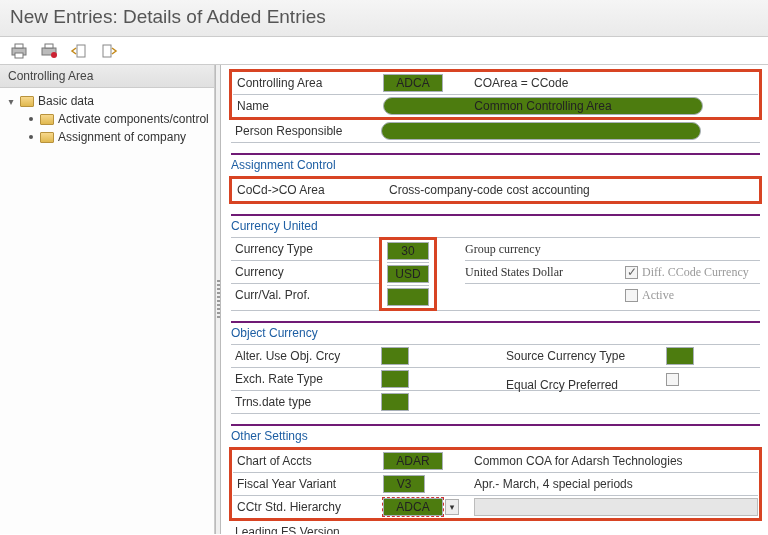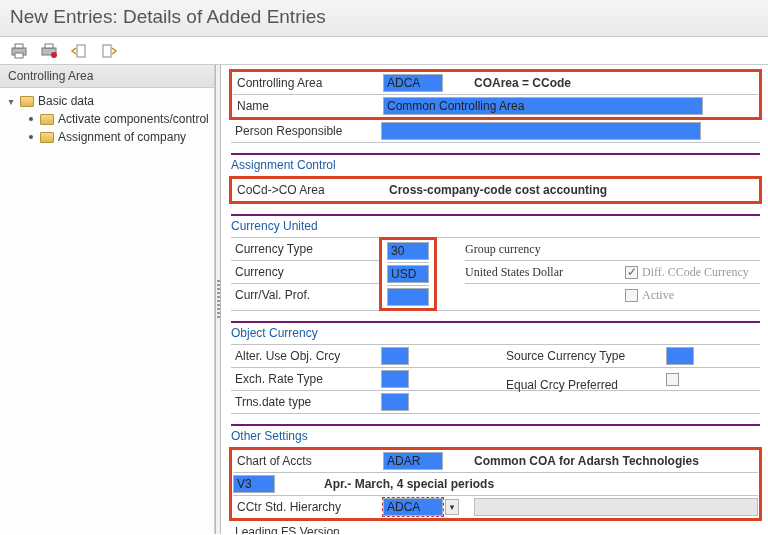--- a/index.html
+++ b/index.html
@@ -82,33 +82,34 @@
   }
   .row {
     display: flex;
     align-items: center;
     padding: 1px 0;
     height: 20px;
   }
   .row-sep { margin: 1px 0; }
   .lbl { width: 150px; padding-left:4px; color:#333; }
   .col2 { width: 85px; }
-  .col3 { flex:1; padding-left:6px; color:#333; display:flex; align-items:center; gap:6px;font-weight:bold; }
+  .col3 { flex:1; padding-left:6px; color:#333; display:flex; align-items:center; gap:6px; }
   input.fld {
     font: inherit;
     border: 1px solid #a9b0b8;
-    background: #3b82f6;
+    background: #4d7c0f;
     height: 18px;
     padding: 0 3px;
     color: #222;
+    text-align: center;
   }
   .w80 { width: 60px; }
   .w50 { width: 42px; }
   .w32 { width: 28px; }
-  .wlong { width: 320px; }
+  .wlong { width: 320px; border-radius: 9px; }
   .redbox {
     outline: 3px solid #d84423;
     outline-offset: -1px;
   }
   .chk {
     width:13px;height:13px;border:1px solid #999; display:inline-block; background:#f5f5f5; position:relative; margin-right:4px;
   }
   .chk.checked::after{
     content:'✓'; position:absolute; top:-2px; left:1px; font-size:12px; color:#666;
   }
@@ -296,20 +297,21 @@
       <div class="group-title">Other Settings</div>
       <hr class="row-sep">
       <div class="redbox" style="padding:2px;">
         <div class="row">
           <div class="lbl">Chart of Accts</div>
           <div class="col2"><input class="fld w80" value="ADAR" style=""></div>
           <div class="col3">Common COA for Adarsh Technologies</div>
         </div>
         <hr class="row-sep">
         <div class="row">
+          <div class="lbl">Fiscal Year Variant</div>
           <div class="col2"><input class="fld w50" value="V3" style=""></div>
           <div class="col3">Apr.- March, 4 special periods</div>
         </div>
         <hr class="row-sep">
         <div class="row">
           <div class="lbl">CCtr Std. Hierarchy</div>
           <div class="col2" style="display:flex;align-items:center;">
             <input class="fld w80" style="outline: rgb(204, 51, 51) dashed 1px;" value="ADCA">
             <span class="value-help">▾</span>
           </div>

